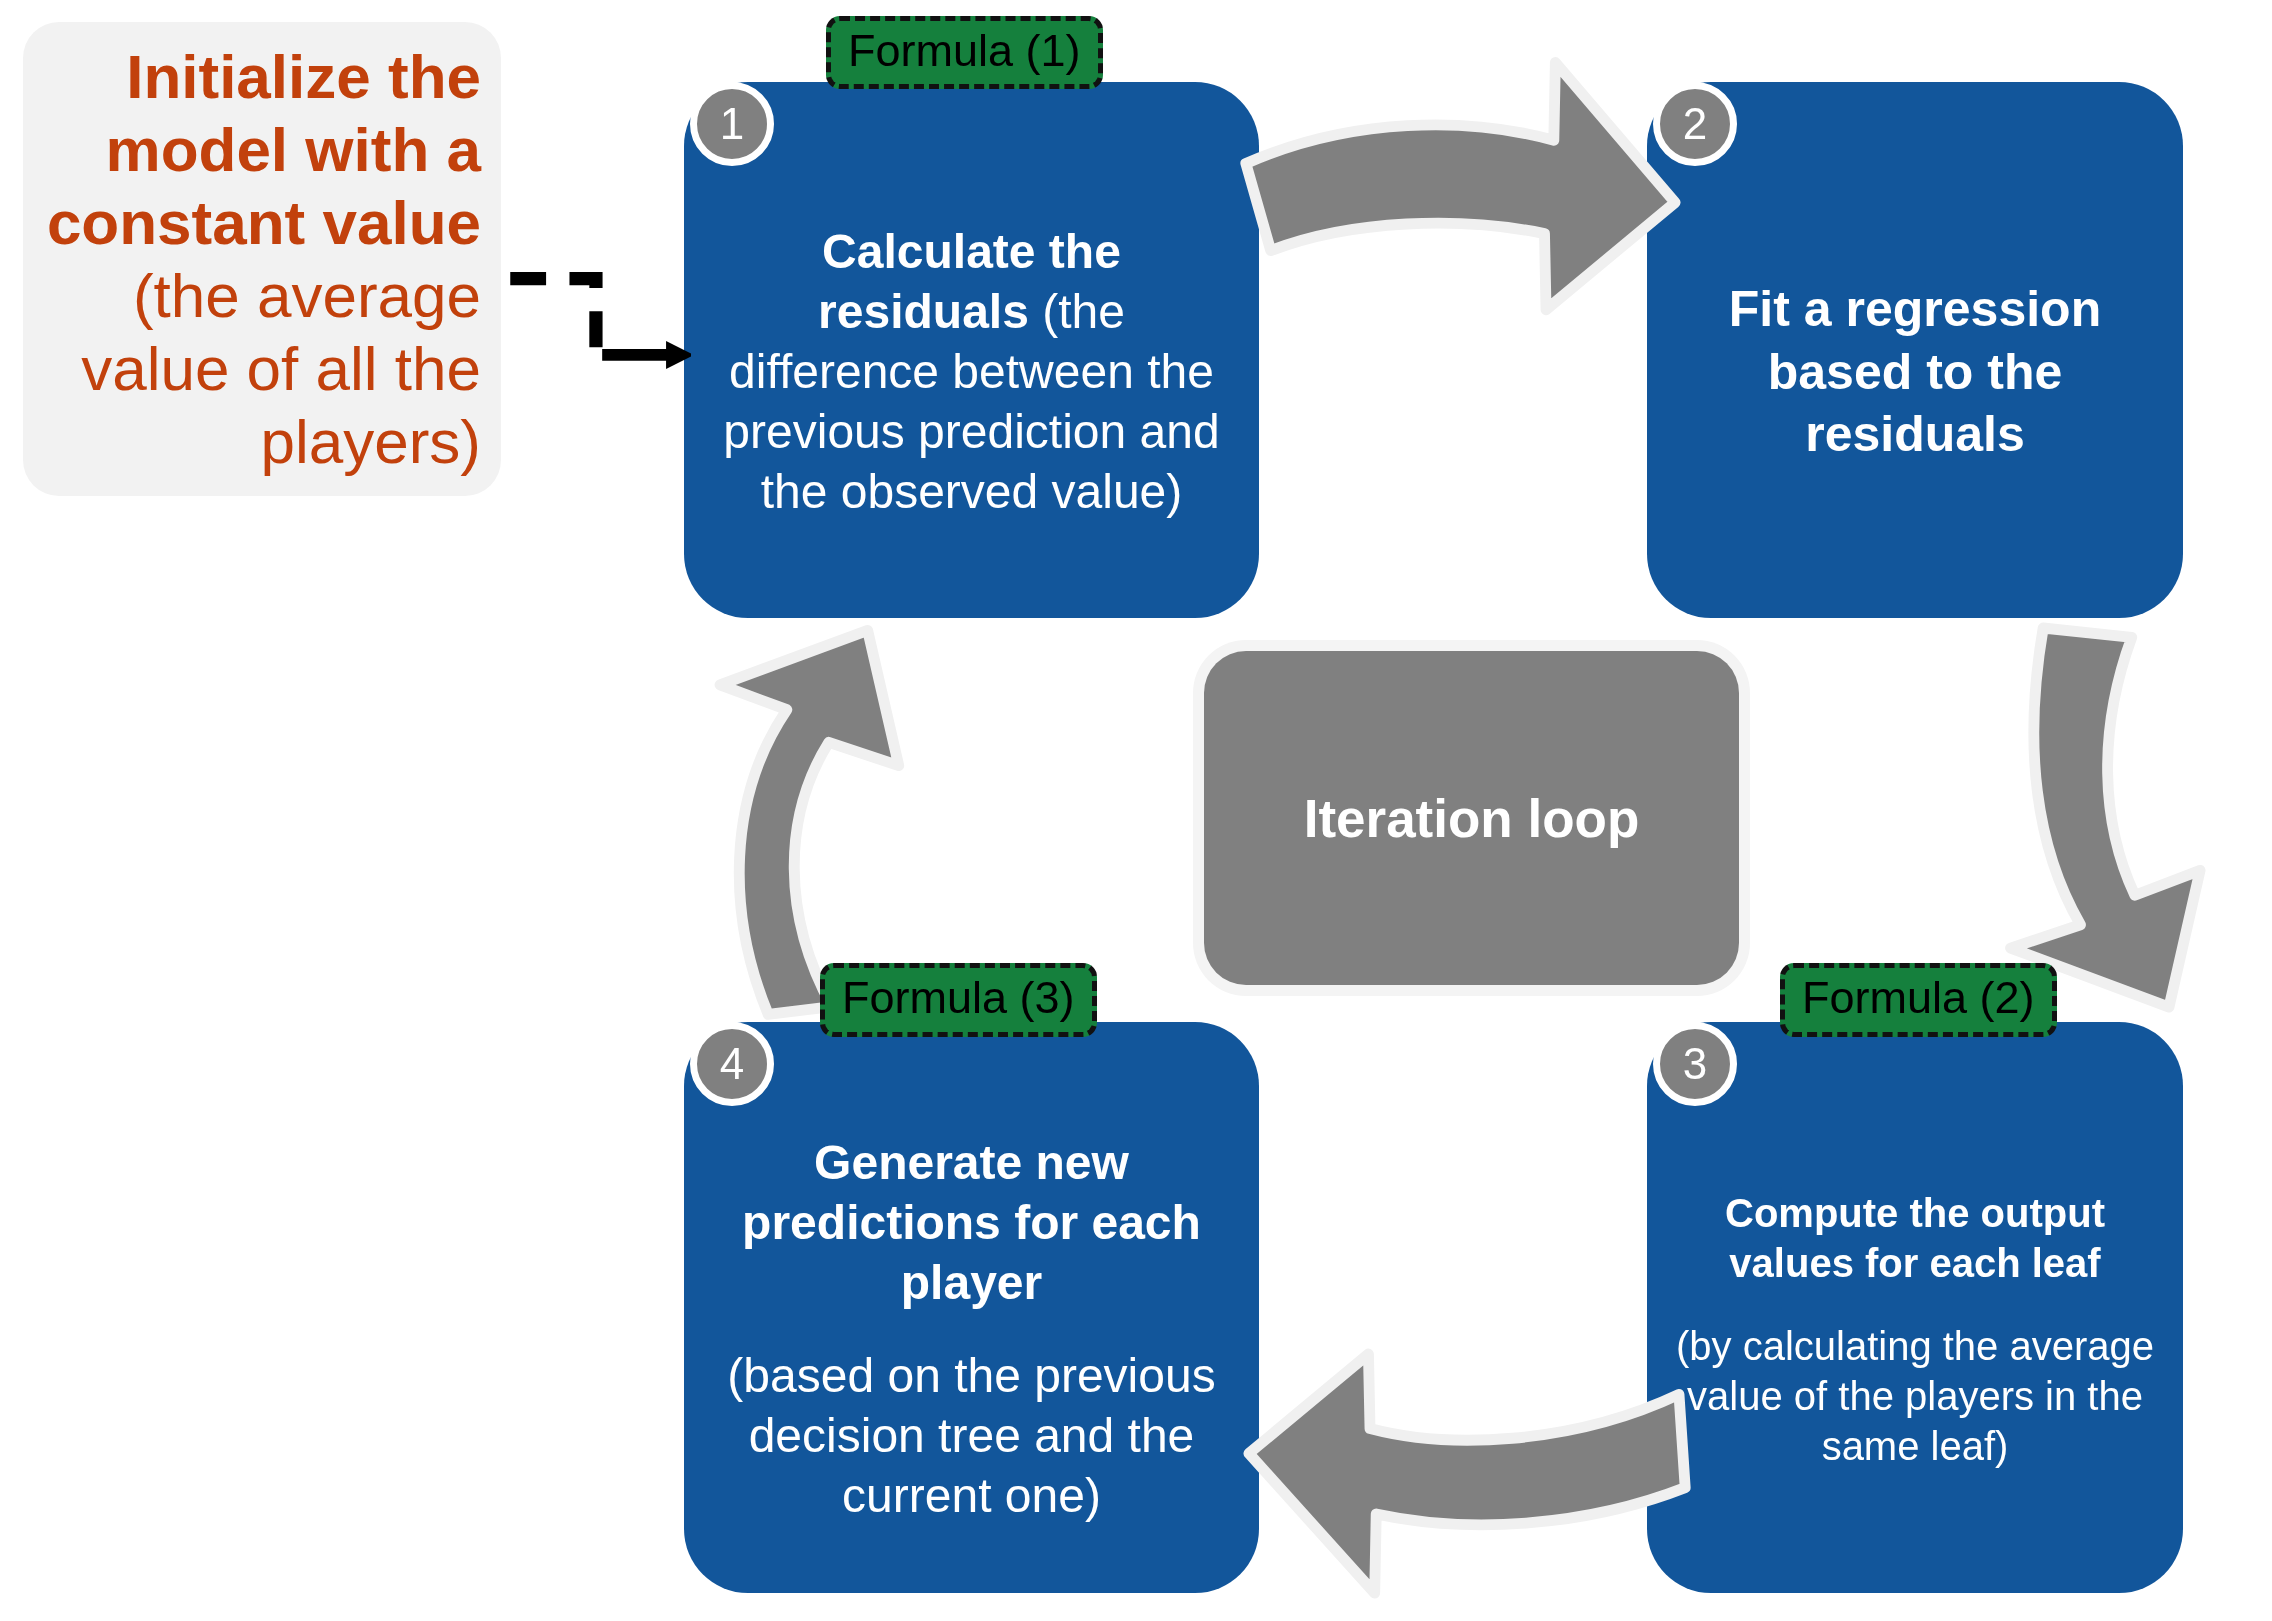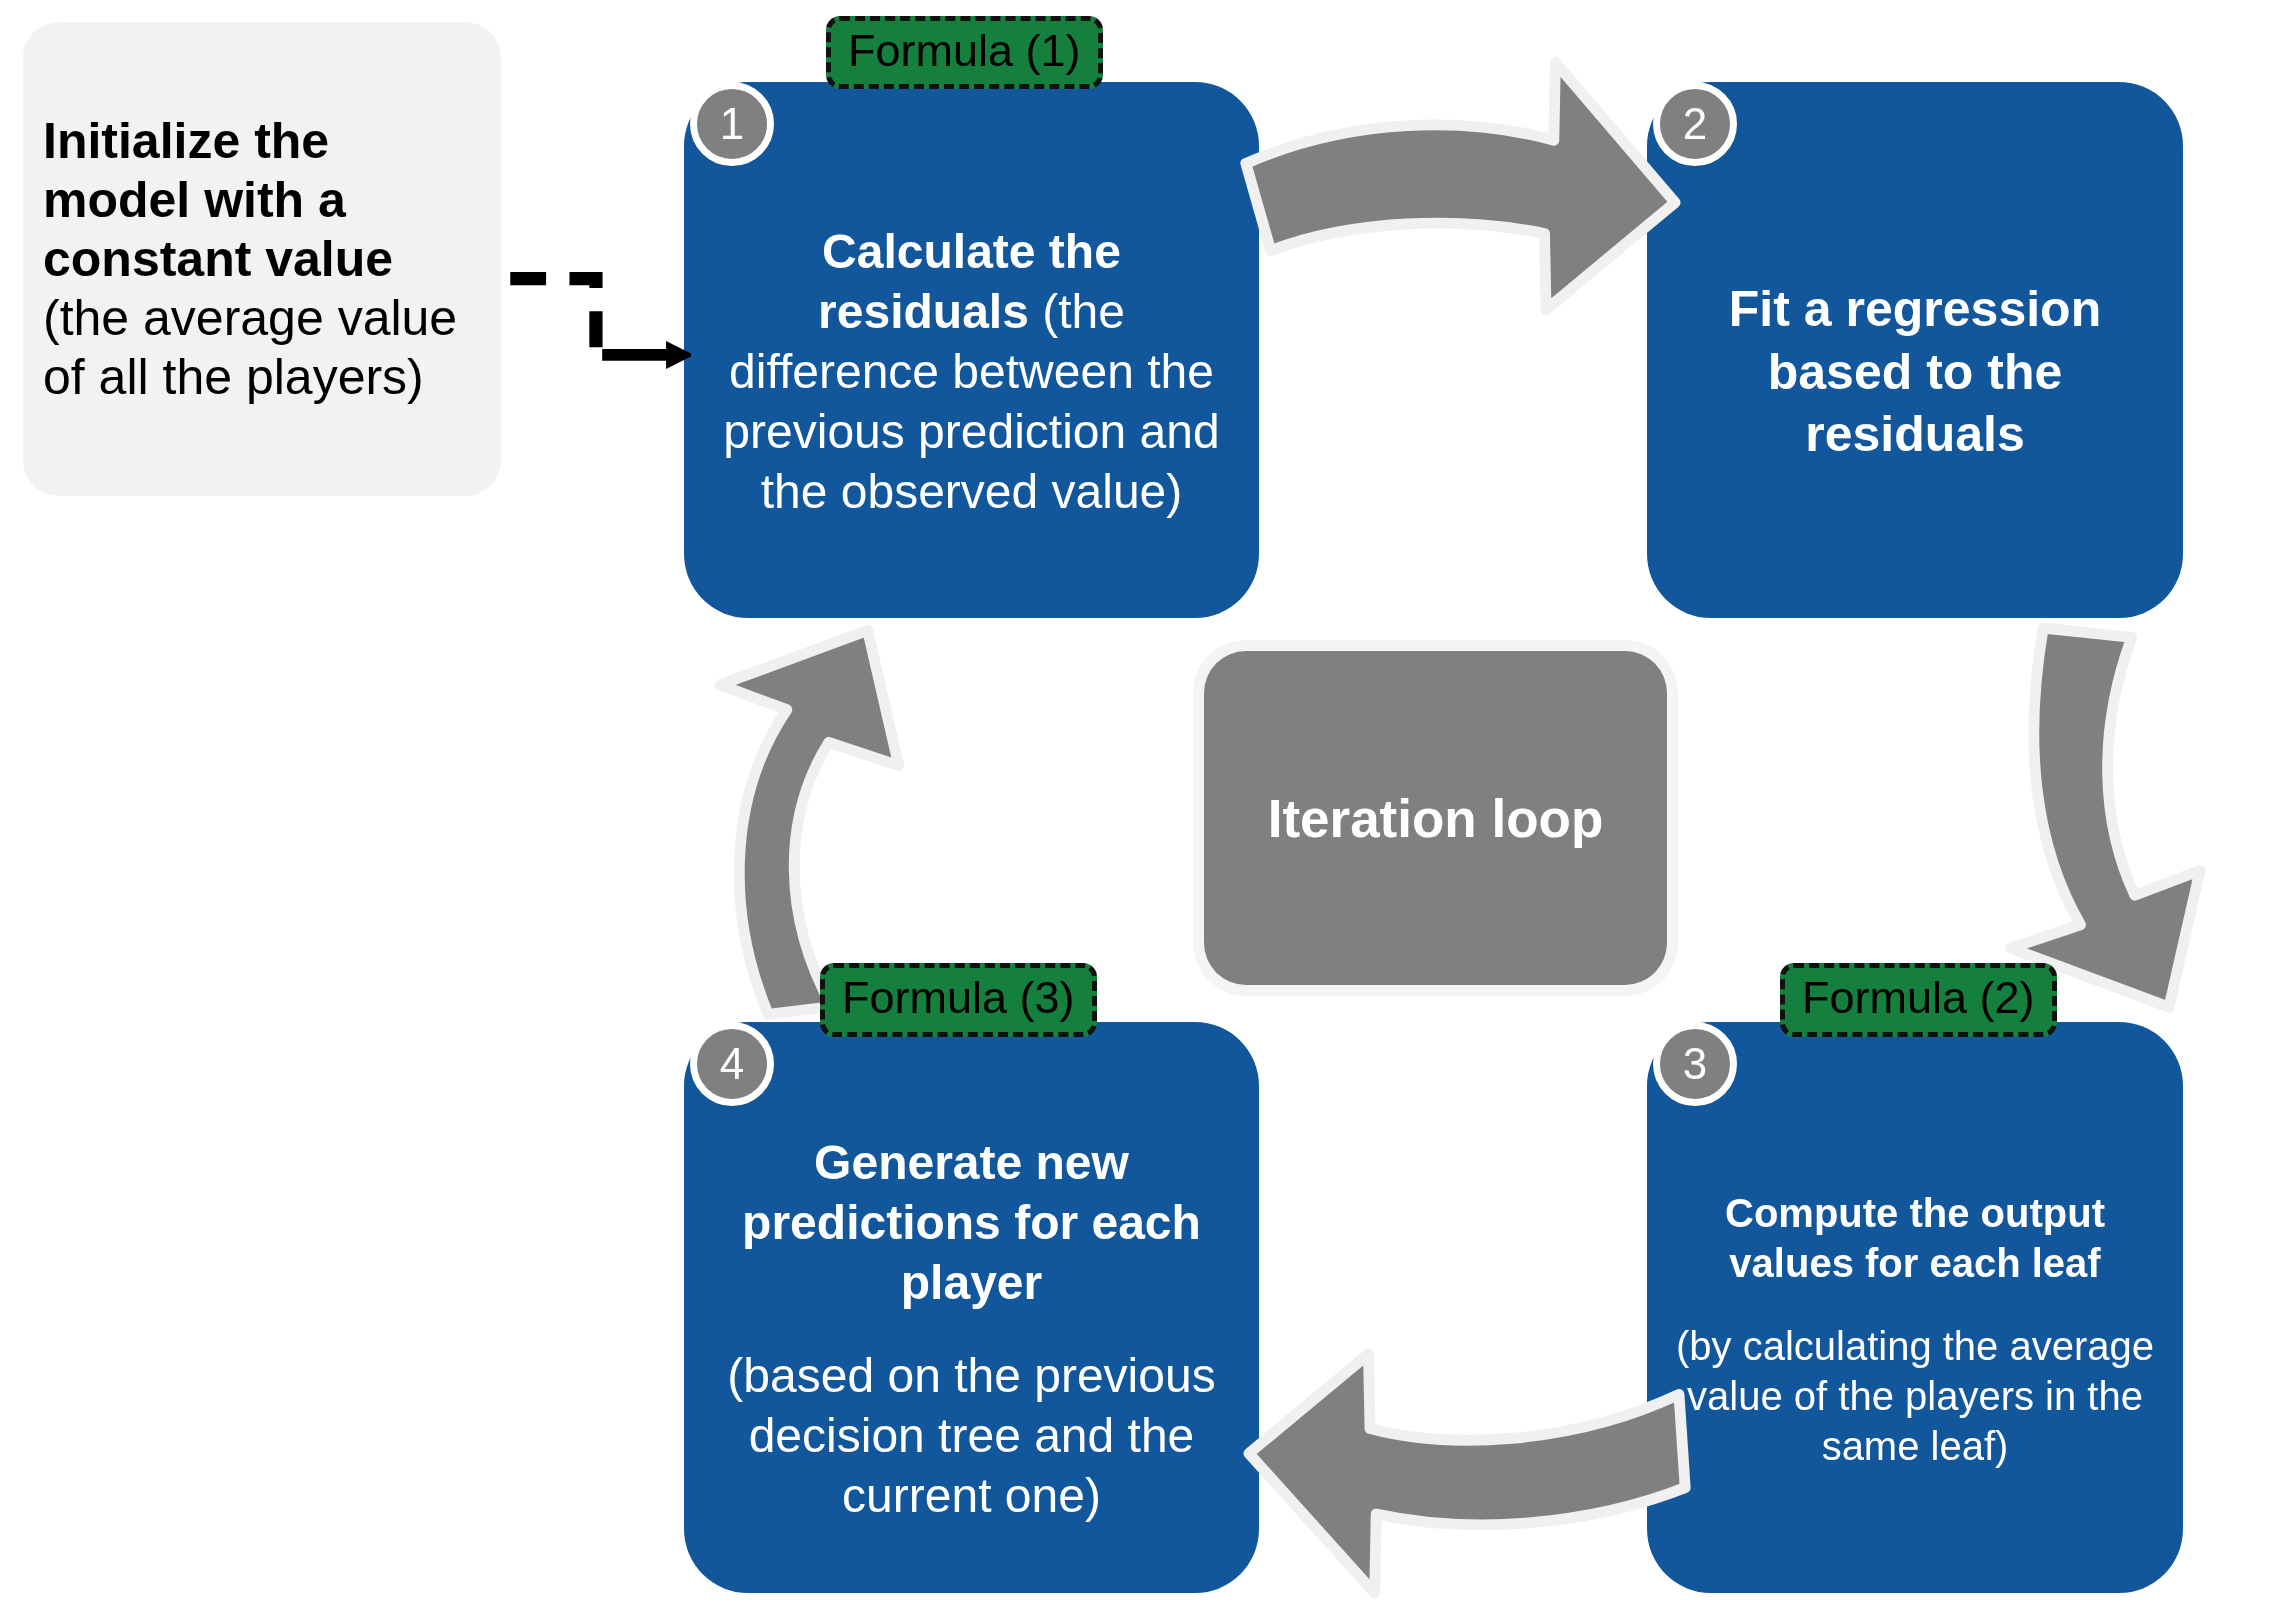--- a/index.html
+++ b/index.html
@@ -28,23 +28,23 @@
     height: 474px;
     background: #f2f2f2;
     border-radius: 36px;
     display: flex;
     align-items: center;
     justify-content: center;
     box-sizing: border-box;
     padding: 7.8px 20px;
   }
   .init-text {
-    text-align: left;
-    color: #000000;
-    font-size: 50px;
+    text-align: right;
+    color: #c2410c;
+    font-size: 62px;
     line-height: 1.18;
   }
   .init-text .b { font-weight: bold; }
 
   
   .pbox {
     position: absolute;
     background: #12569B;
     border-radius: 64px;
     box-sizing: border-box;
@@ -110,21 +110,21 @@
   }
   #tag1 { left: 826px; top: 15.5px; }
   #tag2 { left: 1780px; top: 963px; }
   #tag3 { left: 820px; top: 963px; }
 
   
   #center-box {
     position: absolute;
     left: 1204px;
     top: 651px;
-    width: 463px;
+    width: 535px;
     height: 334px;
     background: #808080;
     border-radius: 42px;
     box-shadow: 0 0 0 11px #f4f4f4;
     display: flex;
     align-items: center;
     justify-content: center;
     z-index: 3;
   }
   #center-box .ctext {

